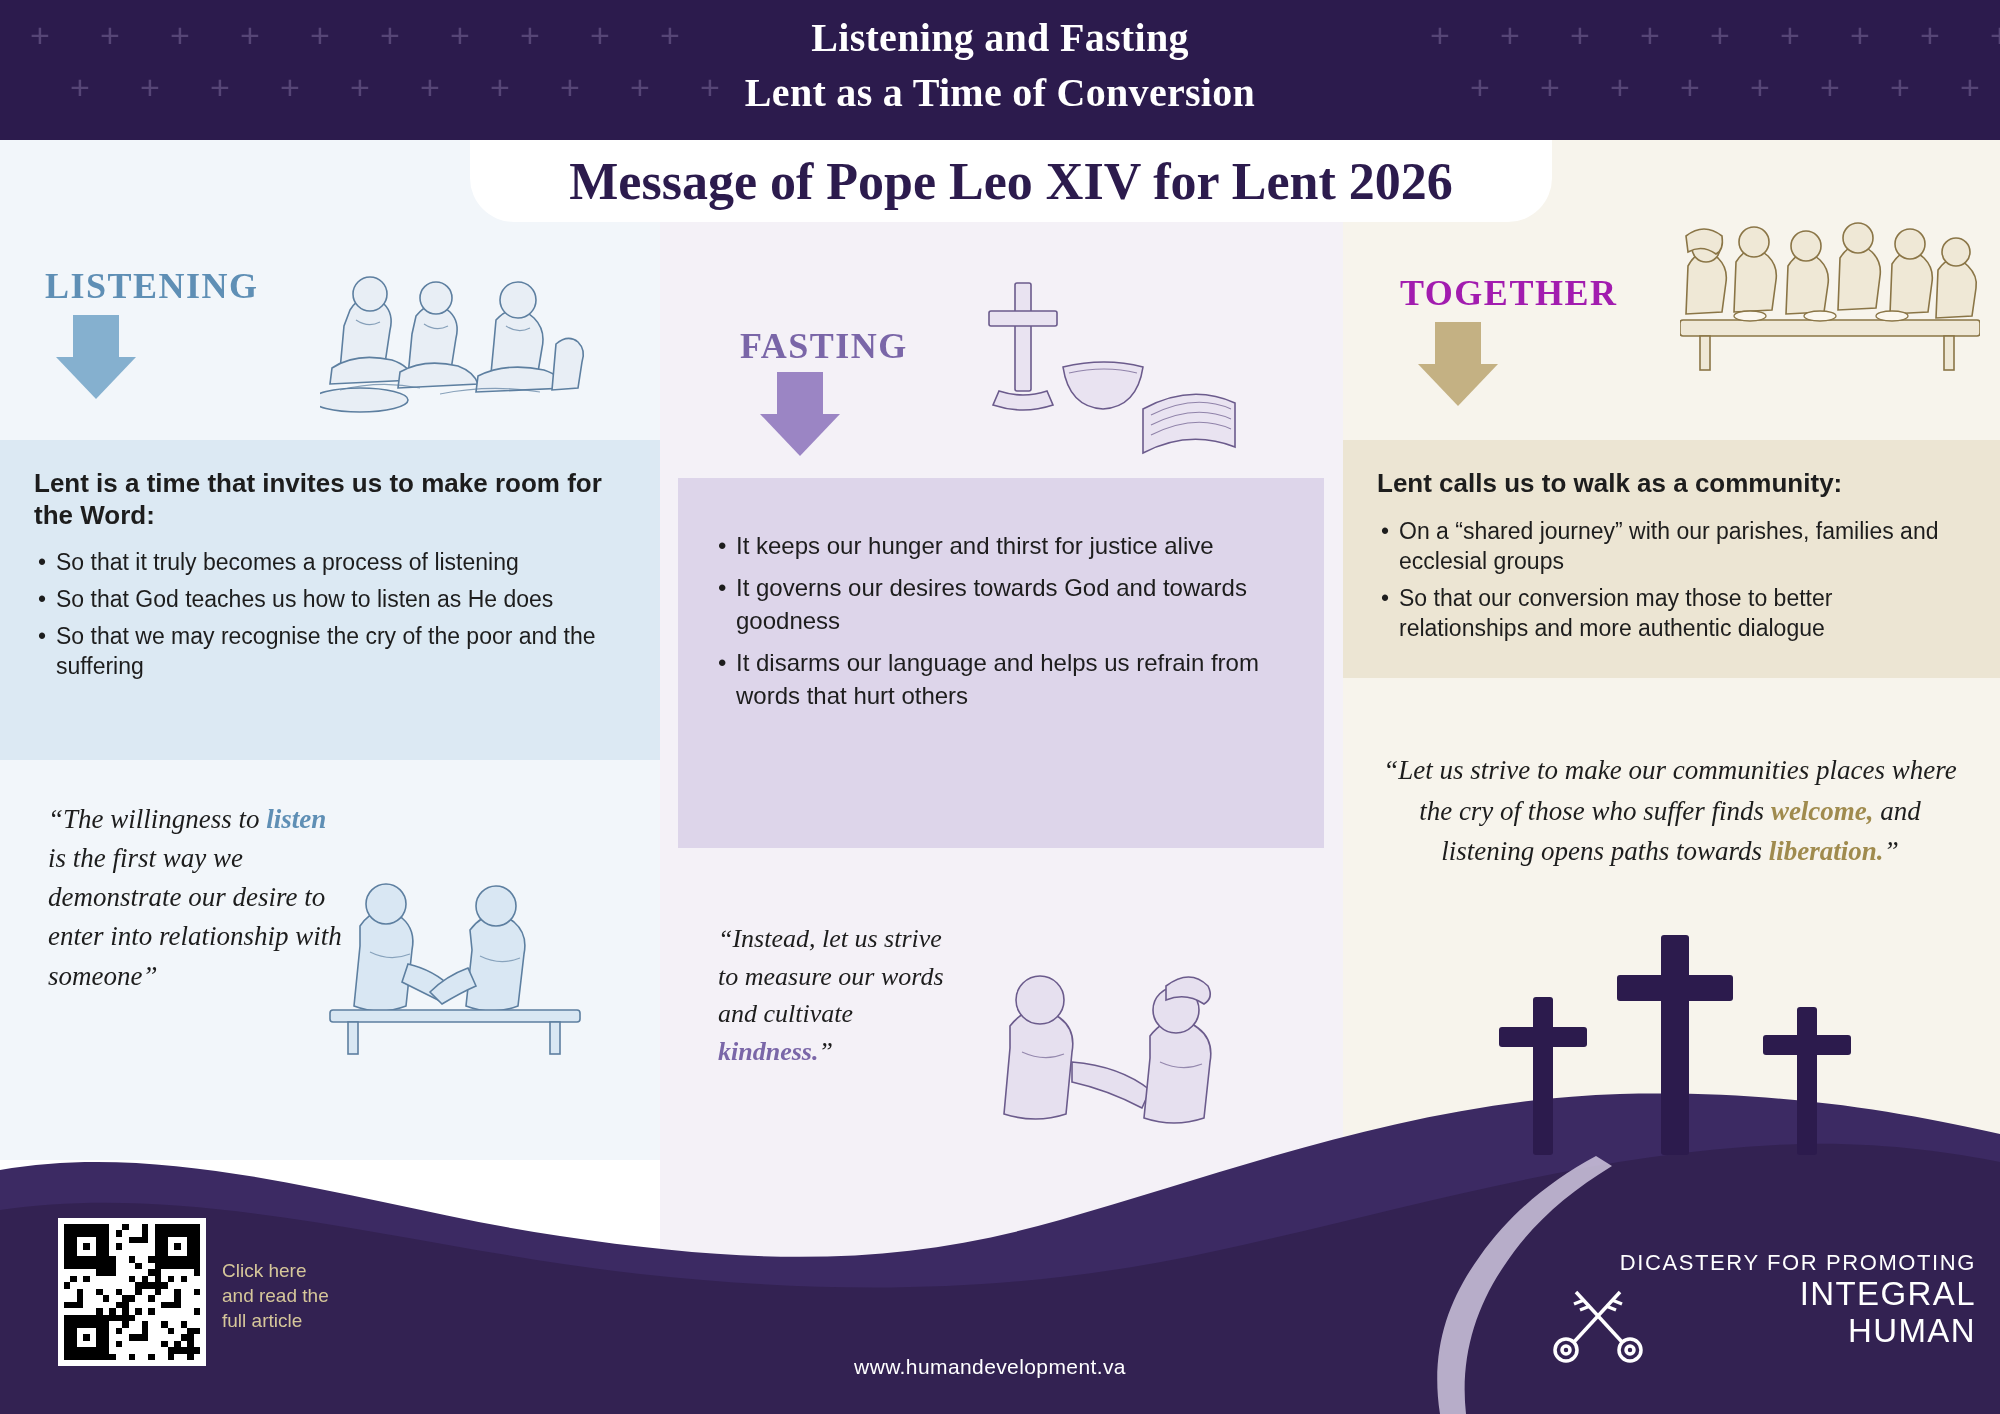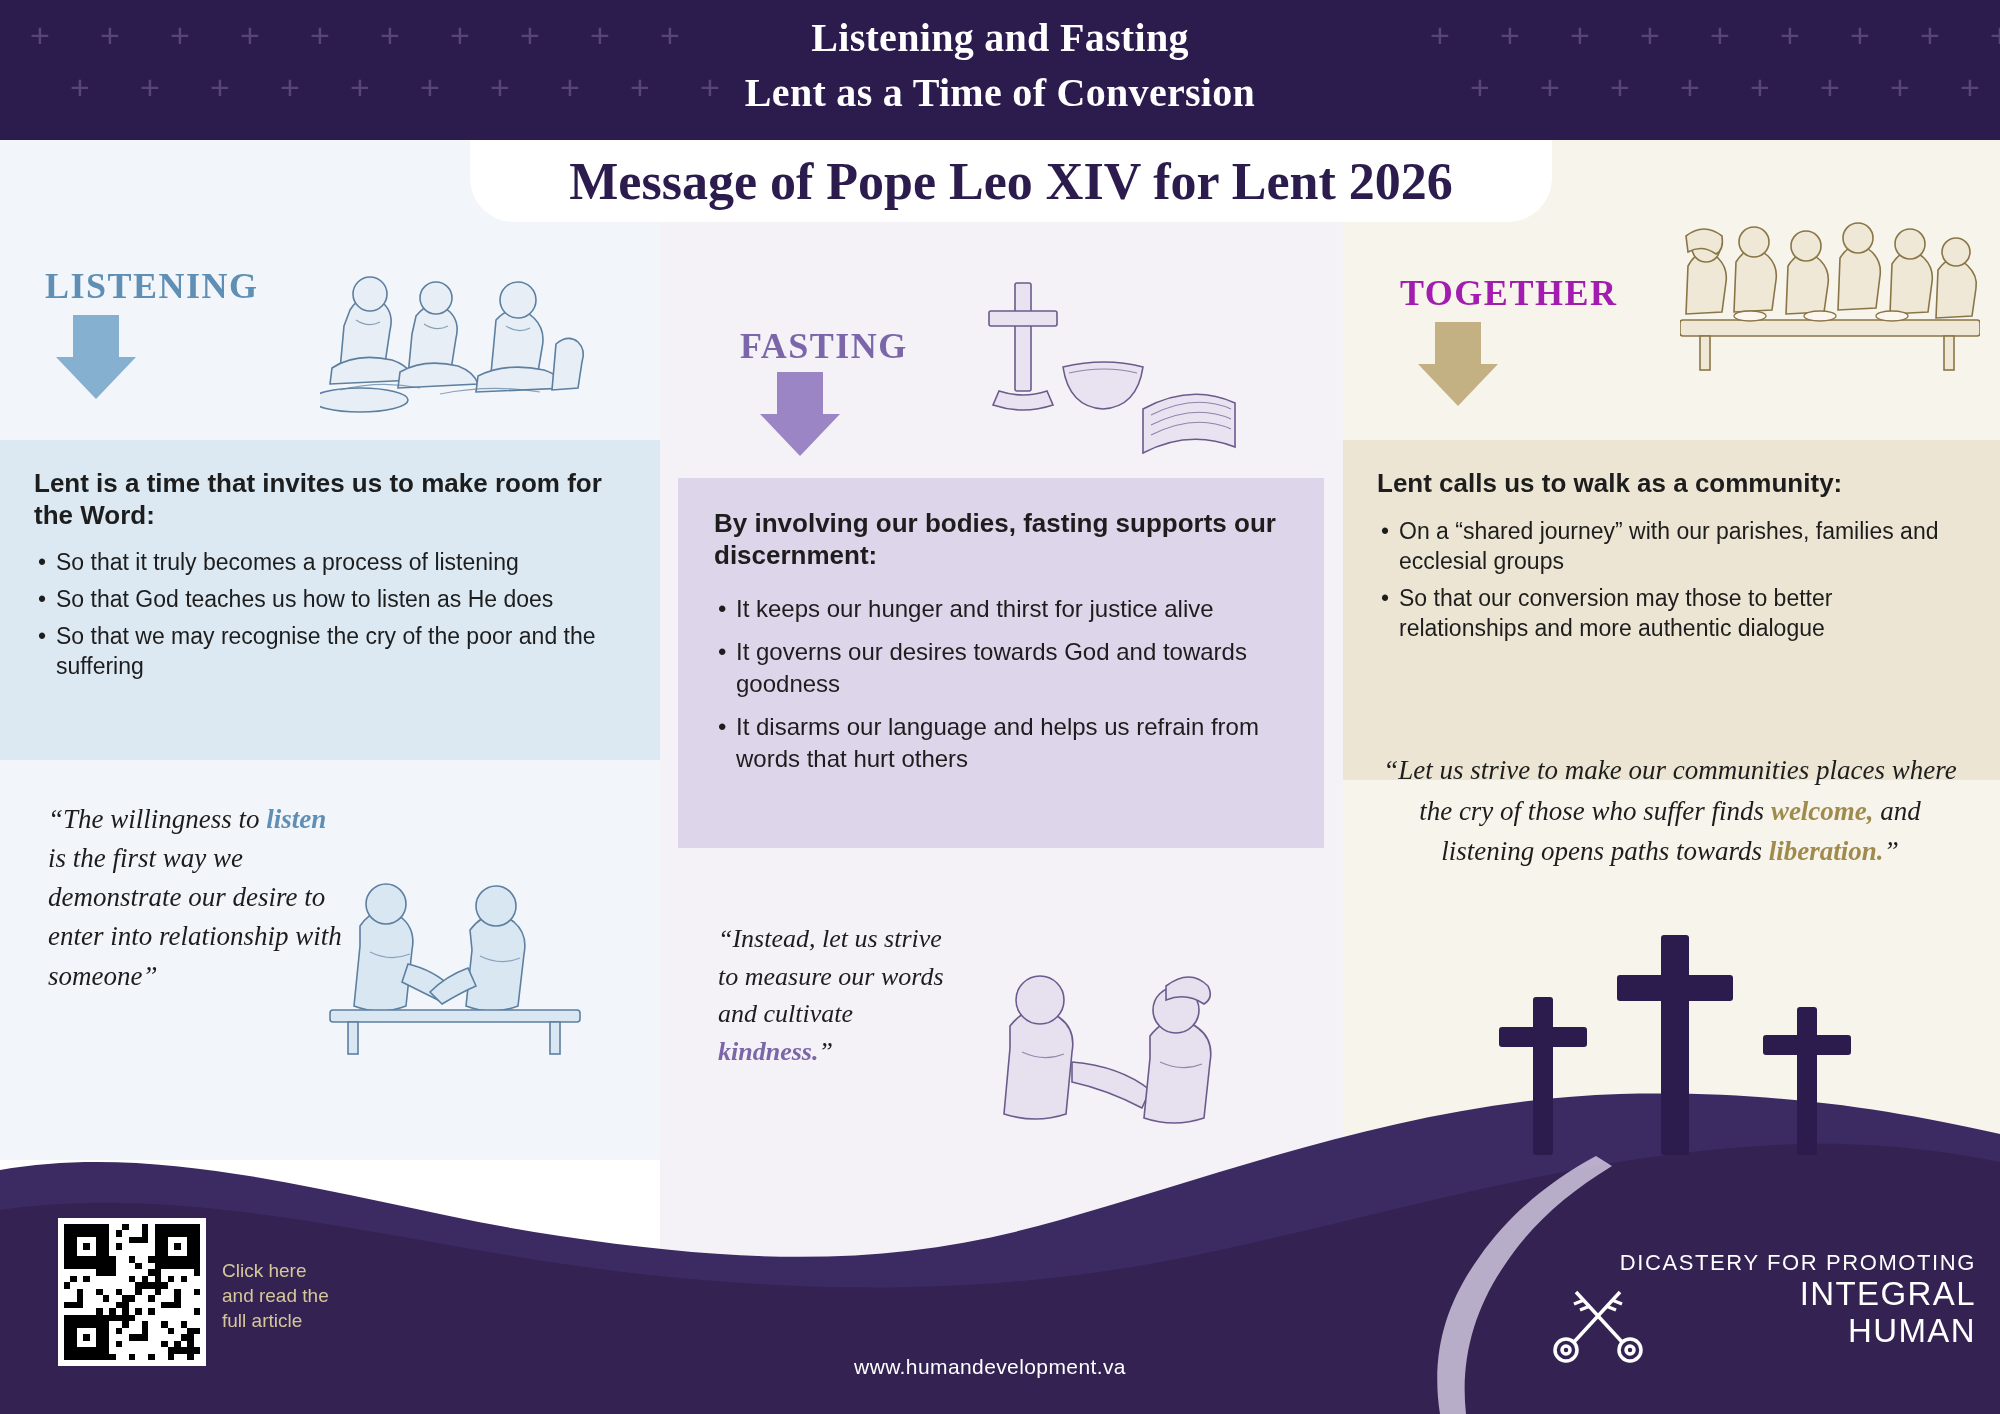--- a/index.html
+++ b/index.html
@@ -81,21 +81,21 @@
   .panel { position: absolute; }
   .panel-listening {
     left: 0; top: 440px; width: 660px; height: 320px;
     background: #dce9f3; padding: 28px 34px;
   }
   .panel-fasting {
     left: 678px; top: 478px; width: 646px; height: 370px;
     background: #ddd5ea; padding: 30px 36px;
   }
   .panel-together {
-    left: 1343px; top: 440px; width: 657px; height: 340px;
+    left: 1343px; top: 440px; width: 657px; height: 238px;
     background: #ece5d3; padding: 28px 34px;
   }
   .panel-title { font-size: 26px; font-weight: bold; color: #1d1d1d; line-height: 1.22; }
   .panel-list { margin-top: 16px; list-style: none; }
   .panel-list li {
     font-size: 23px; color: #1d1d1d; line-height: 1.33;
     margin-bottom: 6px; padding-left: 22px; position: relative;
   }
   .panel-list li:before {
     content: "•"; position: absolute; left: 4px; top: 0;
@@ -295,21 +295,20 @@
       <g stroke="#6b5b8c" stroke-width="1.2" fill="none" opacity=".7">
         <path d="M196 140 q44 -22 80 -6"></path>
         <path d="M196 150 q44 -22 80 -6"></path>
         <path d="M196 160 q44 -22 80 -6"></path>
         <path d="M114 98 q36 -8 68 0"></path>
       </g>
     </svg>
   </div>
 
   <div class="panel panel-fasting">
-    <div class="panel-title">By involving our bodies, fasting supports our discernment:</div>
     <ul class="panel-list">
       <li>It keeps our hunger and thirst for justice alive</li>
       <li>It governs our desires towards God and towards goodness</li>
       <li>It disarms our language and helps us refrain from words that hurt others</li>
     </ul>
   </div>
 
   <div class="quote quote-fasting">
     <span>“Instead, let us strive to measure our words and cultivate </span><span class="hl">kindness.</span><span>”</span>
   </div>

